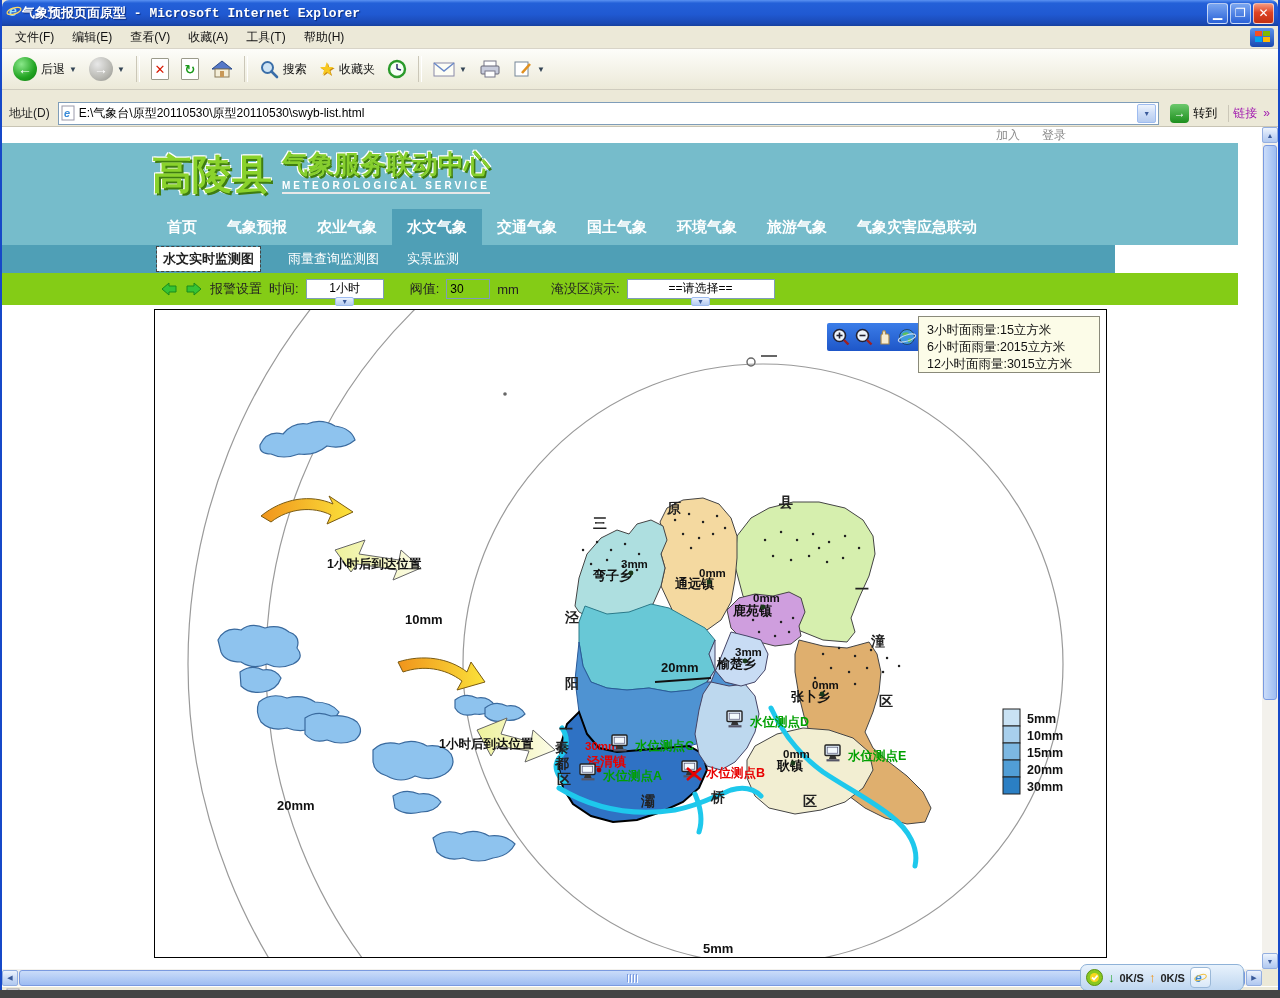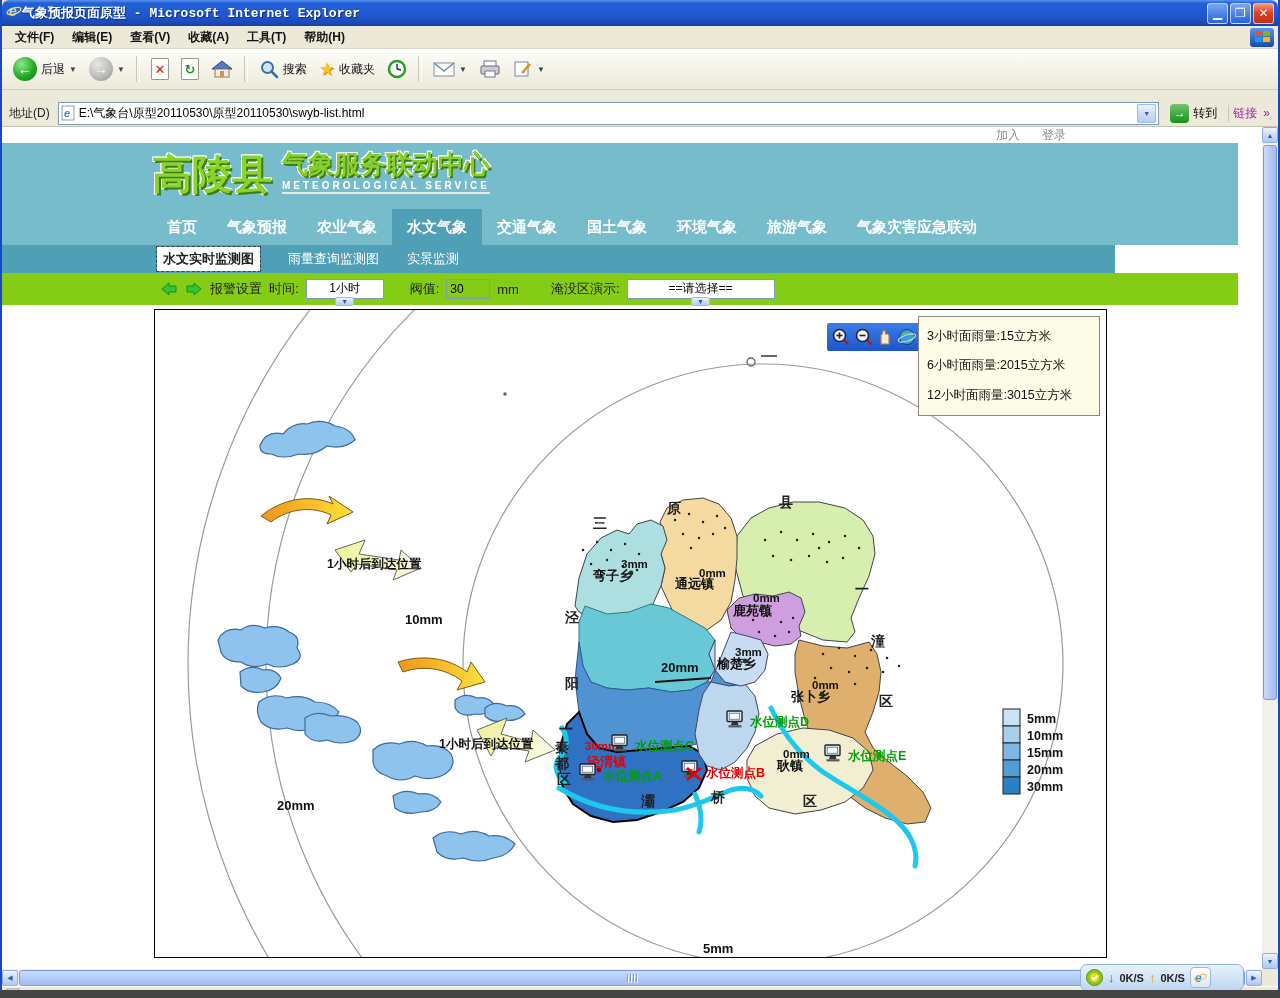--- a/index.html
+++ b/index.html
@@ -9,21 +9,21 @@
   .titlebar{height:26px;background:linear-gradient(180deg,#5a92f2 0%,#2360d8 12%,#2059d2 55%,#1a49b4 90%,#16409e 100%);
     border-radius:7px 7px 0 0;display:flex;align-items:center;padding:0 4px;color:#fff;}
   .titlebar .ttl{flex:1;font-size:13px;font-weight:bold;text-shadow:1px 1px 1px #0a2a7a;
     white-space:nowrap;overflow:hidden;font-family:"Liberation Mono","DejaVu Sans Mono",monospace;}
   .tb-btn{width:21px;height:21px;margin-left:2px;border:1px solid rgba(255,255,255,.65);border-radius:3px;
     display:flex;align-items:center;justify-content:center;color:#fff;font-size:12px;font-weight:bold;
     background:linear-gradient(#7aa6f0,#2a62d8);box-sizing:border-box;line-height:1;}
   .tb-close{background:linear-gradient(#f5987e,#dd4324 45%,#c22f12);}
   
   .menubar{height:22px;background:#ece9d8;border-bottom:1px solid #d8d4c8;display:flex;align-items:center;padding:0 4px;}
-  .menubar .mi{font-size:12px;color:#111;padding:16px 9px;font-weight:bold;}
+  .menubar .mi{font-size:12px;color:#111;padding:16px 9px;}
   .menubar .spacer{flex:1}
   .winlogo{width:24px;height:19px;border-radius:3px;background:linear-gradient(#5a92ec,#1a48b0);
     display:flex;align-items:center;justify-content:center;}
   
   .toolbar{height:40px;background:linear-gradient(#fdfdfa,#ece9d8);border-bottom:1px solid #cfccbe;
     display:flex;align-items:center;padding:0 6px;gap:2px;}
   .tbtn{display:flex;align-items:center;gap:4px;padding:2px 5px;border-radius:3px;font-size:12px;color:#111;}
   .caret{font-size:8px;color:#345;}
   .tsep{width:2px;height:26px;border-left:1px solid #cbc7b8;border-right:1px solid #fff;margin:0 4px;}
   .circ{width:24px;height:24px;border-radius:50%;display:flex;align-items:center;justify-content:center;
@@ -64,21 +64,21 @@
   .subnav .si{font-size:13px;color:#fff;white-space:nowrap;}
   .subnav .si.active{background:#fff;color:#222;outline:1px dashed #444;padding:3px 6px;font-weight:bold;}
   .ctrls{height:32px;display:flex;align-items:center;gap:7px;padding-left:158px;font-size:13px;color:#222;background:#84cc16;}
   .xpselect{display:flex;border:1px solid #7f9db9;background:#fff;height:20px;align-items:center;box-sizing:border-box;flex-direction:column;}
   .xpselect .val{padding:0 4px;font-size:12px;color:#000;white-space:nowrap;}
   .xpinput{width:36px;height:18px;border:1px solid #7f9db9;font-size:12px;padding:0 3px;color:#000;display:flex;align-items:center;}
   
   .map-wrap{position:absolute;left:152px;top:182px;width:951px;height:647px;border:1px solid #000;background:#fff;}
   .map-tools{position:absolute;left:672px;top:13px;width:94px;height:28px;background:linear-gradient(#3b7de8,#1e56c8);
     border-radius:2px;display:flex;align-items:center;justify-content:space-around;padding:0 3px;box-sizing:border-box;}
-  .info-box{position:absolute;left:763px;top:6px;width:182px;height:100px;background:#fcfce8;border:1px solid #8a8a7a;
+  .info-box{position:absolute;left:763px;top:6px;width:182px;height:57px;background:#fcfce8;border:1px solid #8a8a7a;
     box-sizing:border-box;padding:5px 8px;display:flex;flex-direction:column;justify-content:space-around;}
   .info-box div{font-size:12.5px;color:#111;white-space:nowrap;}
   
   .vscroll{width:16px;height:842px;background:#f3f1ec;display:flex;flex-direction:column;}
   .sbtn{width:16px;height:16px;background:linear-gradient(#eef4fd,#cfdef7 45%,#b0c8f0);border:1px solid #93aee0;
     border-radius:2px;box-sizing:border-box;display:flex;align-items:center;justify-content:center;font-size:7px;color:#3a5a9a;}
   .vthumb{margin-top:2px;height:555px;width:14px;margin-left:1px;border-radius:3px;border:1px solid #7a9ae0;
     background:linear-gradient(90deg,#cadcf9,#9dbcf2);box-sizing:border-box;}
   .hscroll{height:17px;background:#f3f1ec;display:flex;align-items:center;}
   .hthumb{height:14px;flex:1;margin:0 1px;border-radius:3px;border:1px solid #7a9ae0;

